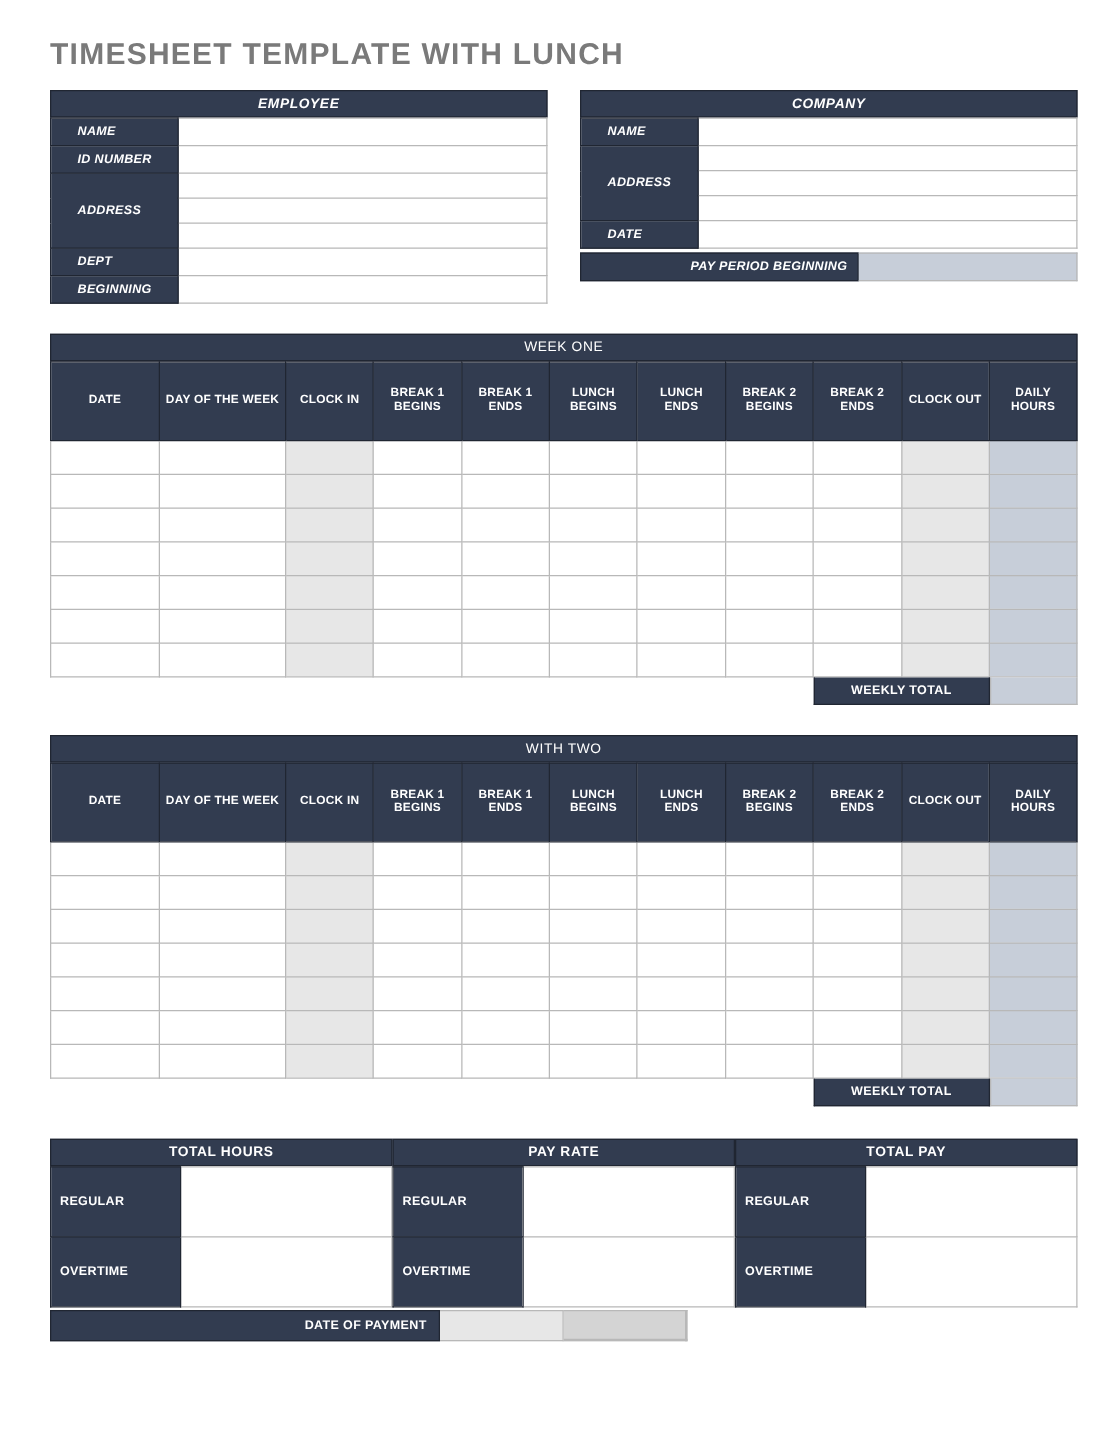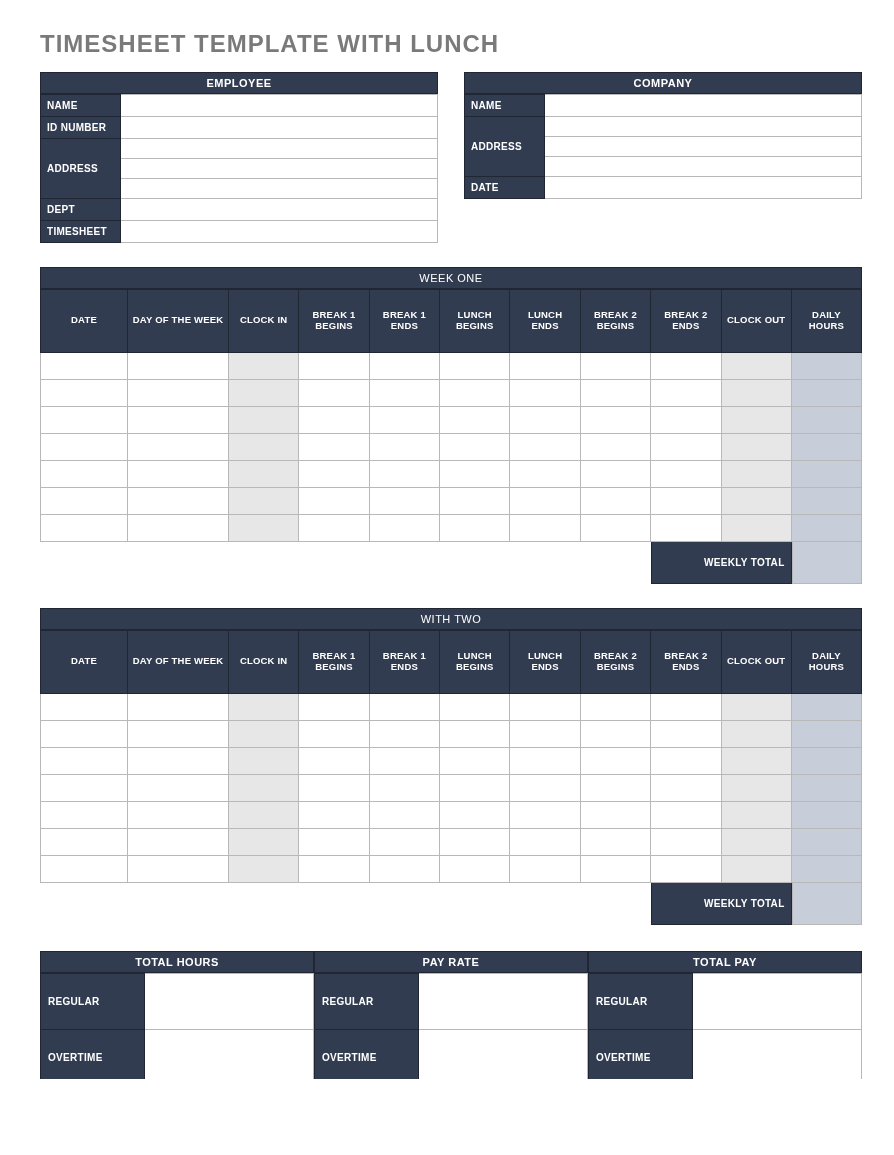--- a/index.html
+++ b/index.html
@@ -30,20 +30,21 @@
     letter-spacing: 1px;
     font-weight: 700;
     color: var(--title-grey);
     margin: 4px 0 14px 0;
   }
 
   
   .toprow {
     display: flex;
     gap: 26px;
+    font-style: italic;
   }
   .top-block {
     flex: 1;
     display: flex;
     flex-direction: column;
   }
   .block-header {
     background: var(--navy);
     color: #fff;
     font-weight: 700;
@@ -55,21 +56,21 @@
   }
   table.info {
     border-collapse: collapse;
     width: 100%;
   }
   table.info td.labelcell {
     background: var(--navy);
     color: #fff;
     font-weight: 700;
     font-size: 10px;
-    padding: 5px 6px;
+    padding: 5px 21px;
     border: 1px solid var(--navy-border);
     width: 80px;
     vertical-align: middle;
     letter-spacing: 0.3px;
   }
   table.info td.value {
     border: 1px solid var(--grey-border);
     background: #fff;
     font-size: 11px;
     padding: 4px 6px;
@@ -143,24 +144,24 @@
 
   .weekly-total-row {
     display: flex;
     justify-content: flex-end;
   }
   .weekly-total-label {
     background: var(--navy);
     color: #fff;
     font-weight: 700;
     font-size: 10px;
-    padding: 15px 6px;
+    padding: 5px 6px;
     border: 1px solid var(--navy-border);
     border-top: none;
-    text-align: right;
+    text-align: center;
     width: calc(8.57% * 2);
     letter-spacing: 0.3px;
   }
   .weekly-total-value {
     background: var(--calc-shade);
     border: 1px solid var(--grey-border);
     border-top: none;
     width: 8.57%;
   }
 
@@ -258,21 +259,21 @@
               <td class="value"></td>
             </tr>
         <tr>
               <td class="value"></td>
             </tr>
         <tr>
           <td class="labelcell">DEPT</td>
           <td class="value"></td>
         </tr>
         <tr>
-          <td class="labelcell">TIMESHEET</td>
+          <td class="labelcell">BEGINNING</td>
           <td class="value"></td>
         </tr>
       </tbody>
         </table>
     </div>
 
     <div class="top-block">
       <div class="block-header">COMPANY</div>
       <table class="info">
         <tbody>
@@ -289,20 +290,24 @@
             </tr>
         <tr>
               <td class="value"></td>
             </tr>
         <tr>
           <td class="labelcell">DATE</td>
           <td class="value"></td>
         </tr>
       </tbody>
         </table>
+      <div class="pay-period-row">
+        <div class="pay-period-label">PAY PERIOD BEGINNING</div>
+        <div class="pay-period-value"></div>
+      </div>
     </div>
   </div>
 
   <div id="weeks-container">
       <div class="week">
         <div class="week-header">WEEK ONE</div>
         <table class="weekgrid">
           <thead>
             <tr>
               <th>DATE</th>

